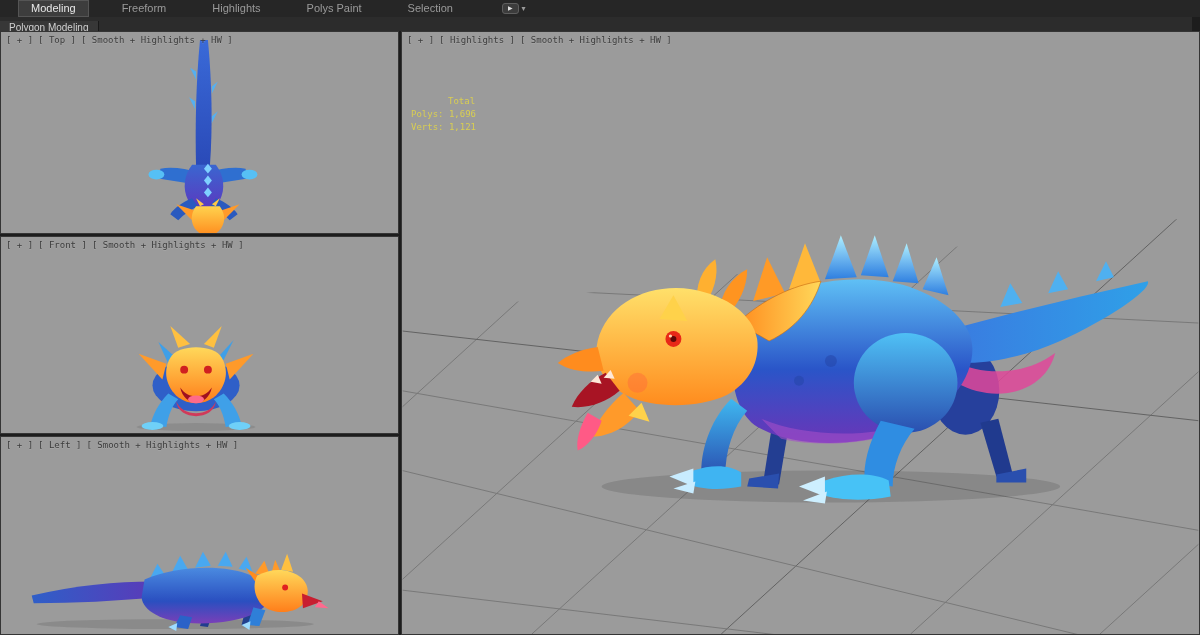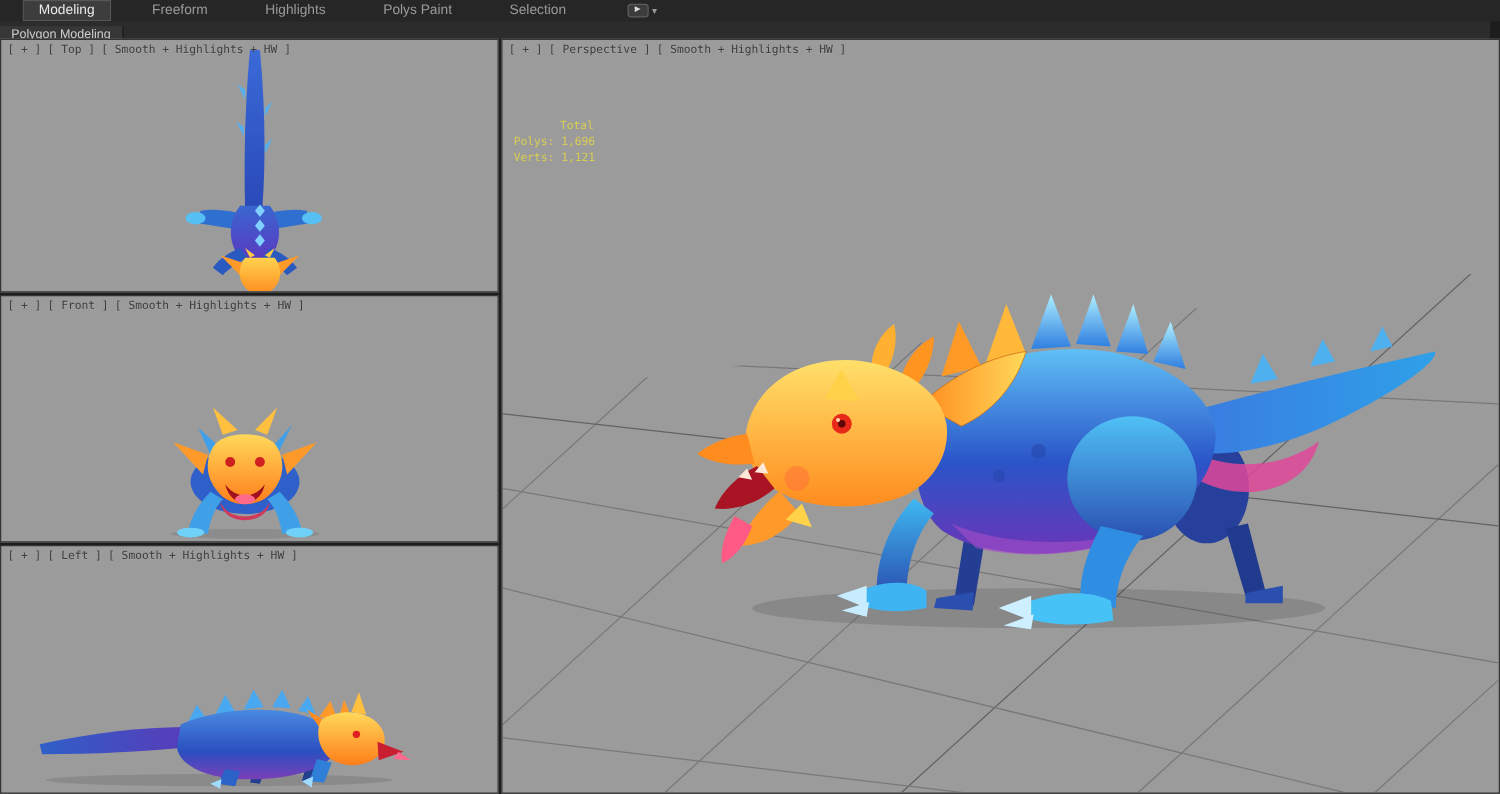--- a/index.html
+++ b/index.html
@@ -185,21 +185,21 @@
         <polygon points="303,158 324,166 304,173" fill="#c81e30"></polygon>
         <polygon points="320,166 330,173 316,172" fill="#ff6a8e"></polygon>
         <circle cx="286" cy="152" r="3" fill="#e02020"></circle>
       </g>
     </svg>
   </div>
 
   <div class="vp vp-persp">
     <div class="vp-label">
       <span>[ + ]</span>
-      <span>[ Perspective ]</span>
+      <span>[ Highlights ]</span>
       <span>[ Smooth + Highlights + HW ]</span>
     </div>
 
     <div class="stats">
       <div class="total">Total</div>
       <div>Polys: 1,696</div>
       <div>Verts: 1,121</div>
     </div>
 
     <svg class="canvas" viewBox="0 0 799 604">

